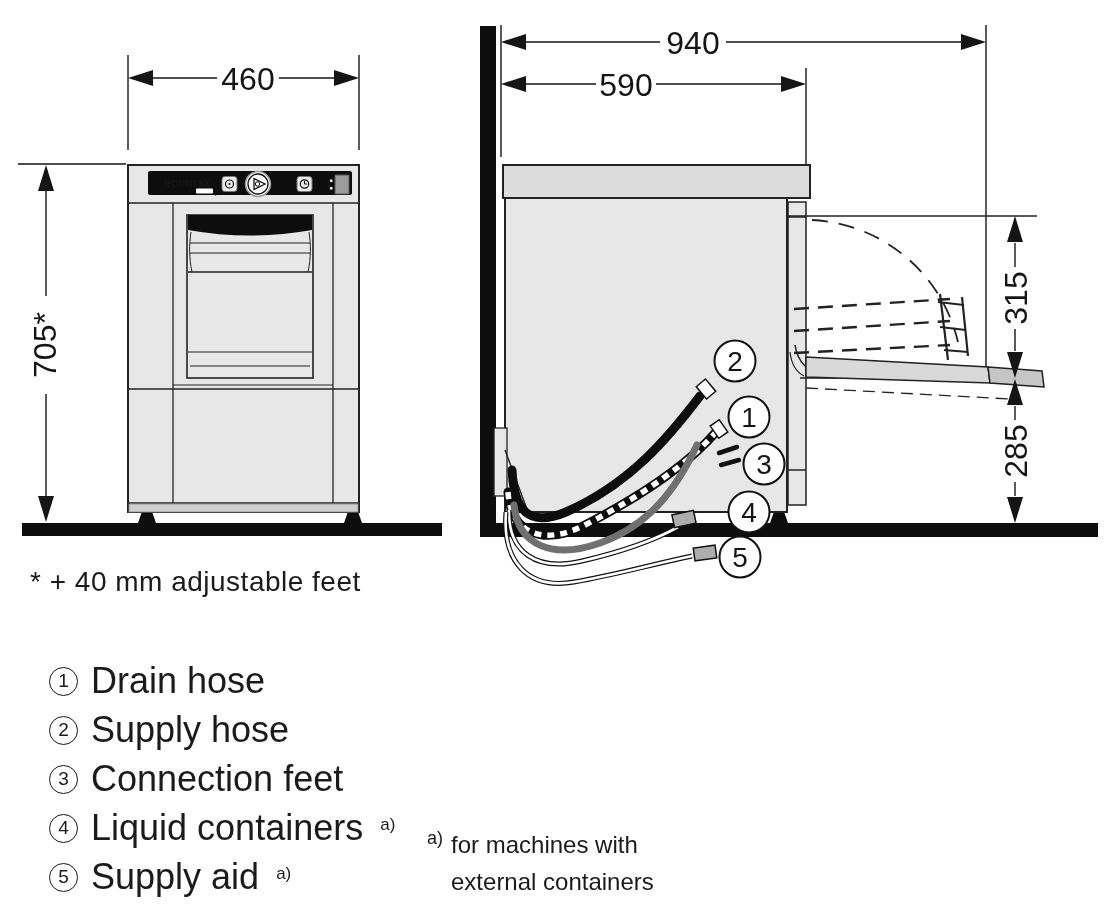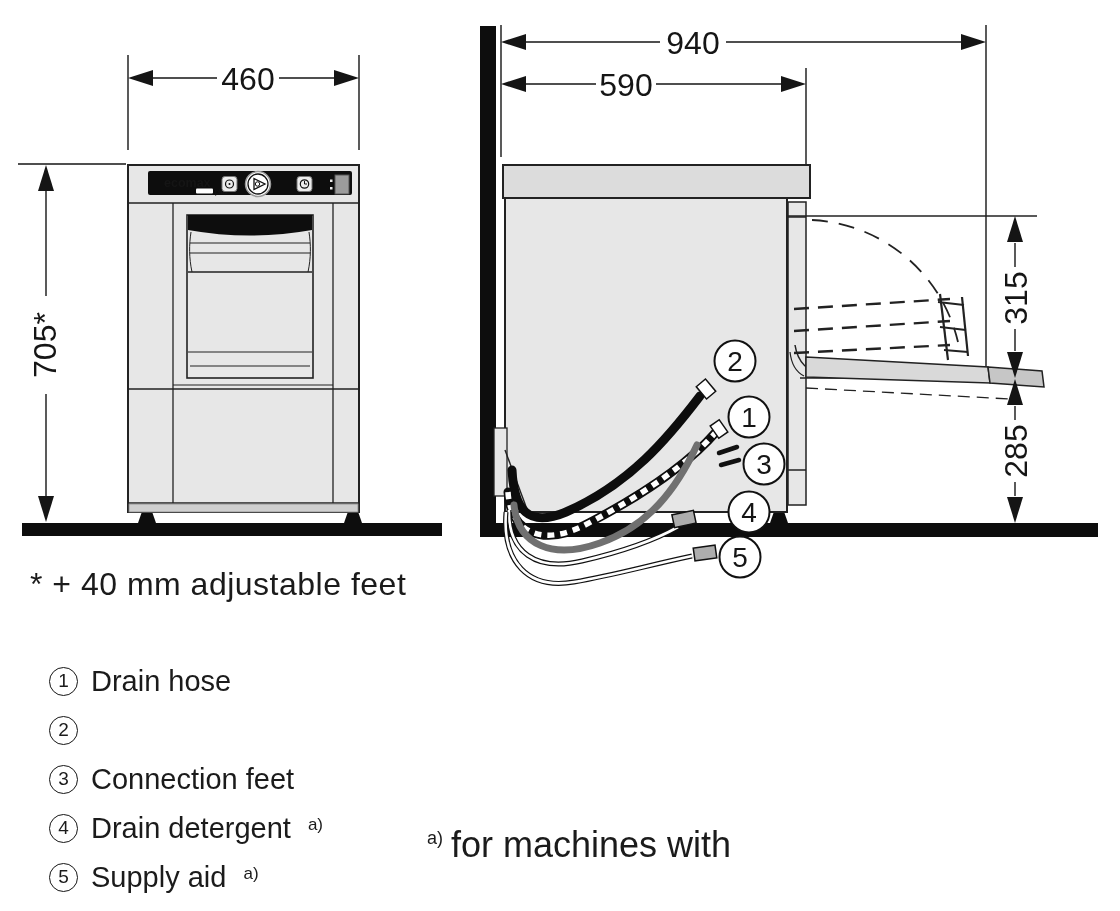--- a/index.html
+++ b/index.html
@@ -1,29 +1,29 @@
 <!DOCTYPE html>
 <html><head>
 <meta charset="utf-8">
 <style>
   html,body{margin:0;padding:0;background:#fff;}
   .page{position:relative;width:1120px;height:911px;background:#fff;overflow:hidden;
         font-family:"Liberation Sans",sans-serif;color:#1b1b1b;}
   svg text{font-family:"Liberation Sans",sans-serif;fill:#151515;}
   .dimtext{font-size:32px;}
-  .note-feet{position:absolute;left:30px;top:566px;font-size:32px;letter-spacing:.5px;}
+  .note-feet{position:absolute;left:30px;top:566px;font-size:28px;letter-spacing:.5px;}
   .legend{position:absolute;left:49px;top:667px;}
   .legend-row{display:flex;align-items:center;gap:13px;height:28px;margin-bottom:21px;}
   .lg-circle{width:27px;height:27px;border:1.7px solid #151515;border-radius:50%;
              display:flex;align-items:center;justify-content:center;font-size:19px;flex:0 0 auto;}
-  .lg-label{font-size:29px;white-space:nowrap;}
+  .lg-label{font-size:36px;white-space:nowrap;}
   .lg-note{font-size:17px;align-self:flex-start;margin-left:4px;margin-top:1px;}
   .note-a{position:absolute;left:427px;top:826px;display:flex;gap:8px;}
   .note-a .marker{font-size:18px;margin-top:2px;}
-  .note-a .lines{font-size:36px;line-height:37px;}
+  .note-a .lines{font-size:24px;line-height:37px;}
 </style>
 </head>
 <body>
 
 <div class="page">
 
 <svg width="1120" height="622" viewBox="0 0 1120 622">
 
   <g stroke-linecap="butt">
 
@@ -239,40 +239,42 @@
 
 
 <div class="legend">
   <div class="legend-row">
     <span class="lg-circle">1</span>
     <span class="lg-label">Drain hose</span>
     <span class="lg-note"></span>
   </div>
   <div class="legend-row">
     <span class="lg-circle">2</span>
+    <span class="lg-label">Supply hose</span>
     <span class="lg-note"></span>
   </div>
   <div class="legend-row">
     <span class="lg-circle">3</span>
     <span class="lg-label">Connection feet</span>
     <span class="lg-note"></span>
   </div>
   <div class="legend-row">
     <span class="lg-circle">4</span>
-    <span class="lg-label">Drain detergent</span>
+    <span class="lg-label">Liquid containers</span>
     <span class="lg-note">a)</span>
   </div>
   <div class="legend-row">
     <span class="lg-circle">5</span>
     <span class="lg-label">Supply aid</span>
     <span class="lg-note">a)</span>
   </div>
 </div>
 
 
 <div class="note-a">
   <span class="marker">a)</span>
   <span class="lines">
     <div>for machines with</div>
+    <div>external containers</div>
   </span>
 </div>
 
 </div>
 
 </body></html>

